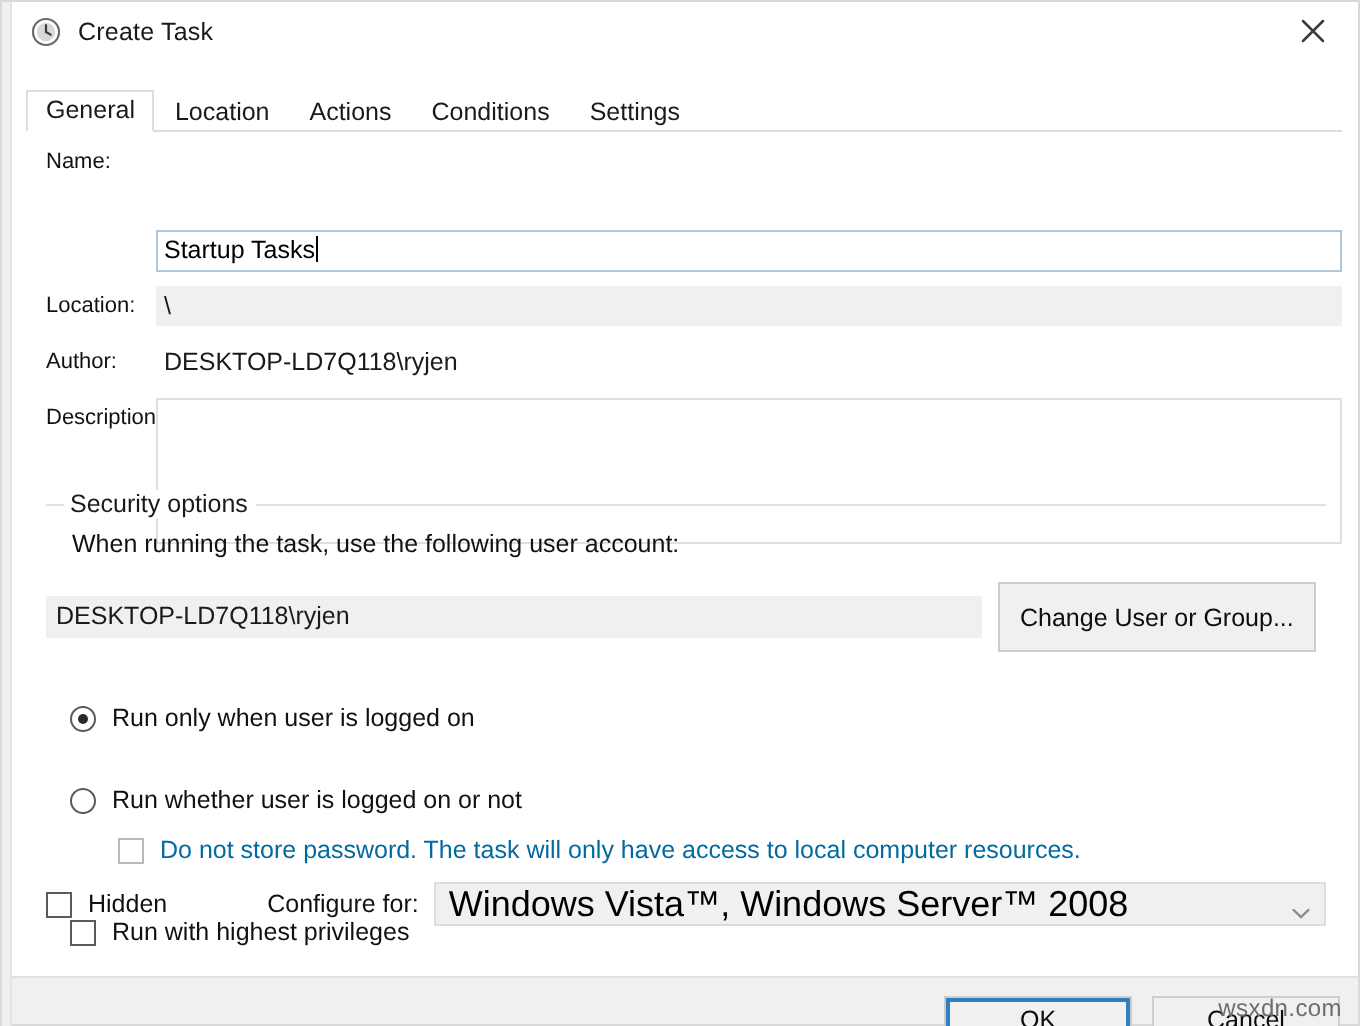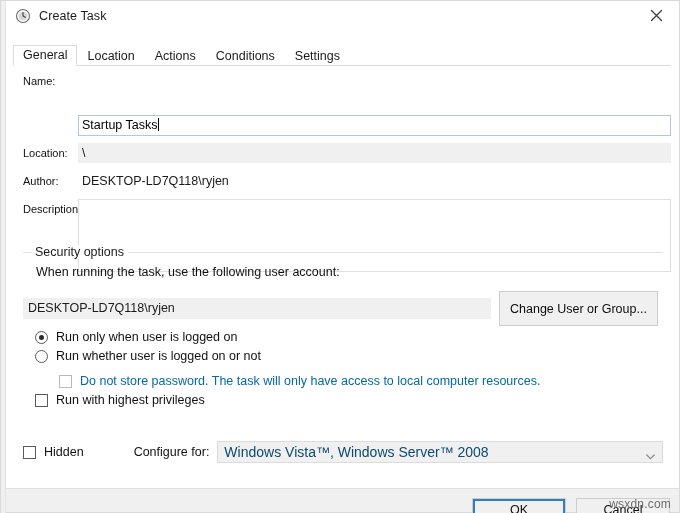--- a/index.html
+++ b/index.html
@@ -241,21 +241,21 @@
     height: 23px;
     padding: 0 10px;
     cursor: default;
     white-space: nowrap;
   }
   .change-btn { margin-left: 8px; height: 35px; }
 
   .opt-row {
     display: flex;
     align-items: center;
-    margin-top: 4px;
+    margin-top: 26px;
     padding-left: 12px;
   }
   .opt-row.indent { padding-left: 36px; margin-top: 10px; }
 
   .radio {
     width: 13px; height: 13px;
     border: 1px solid #5a5a5a;
     border-radius: 50%;
     box-sizing: border-box;
     background: #fff;
@@ -308,22 +308,22 @@
     height: 22px;
     background: #f0f0f0;
     border: 1px solid #dcdcdc;
     box-sizing: border-box;
     display: flex;
     align-items: center;
     position: relative;
     cursor: default;
   }
   .combo-text {
-    font-size: 14px;
-    color: #0c4a6e;
+    font-size: 18px;
+    color: #000000;
     padding-left: 6px;
     white-space: nowrap;
   }
   .combo-arrow {
     position: absolute;
     right: 7px; top: 50%;
     transform: translateY(-50%);
     width: 9px; height: 6px;
   }
 

